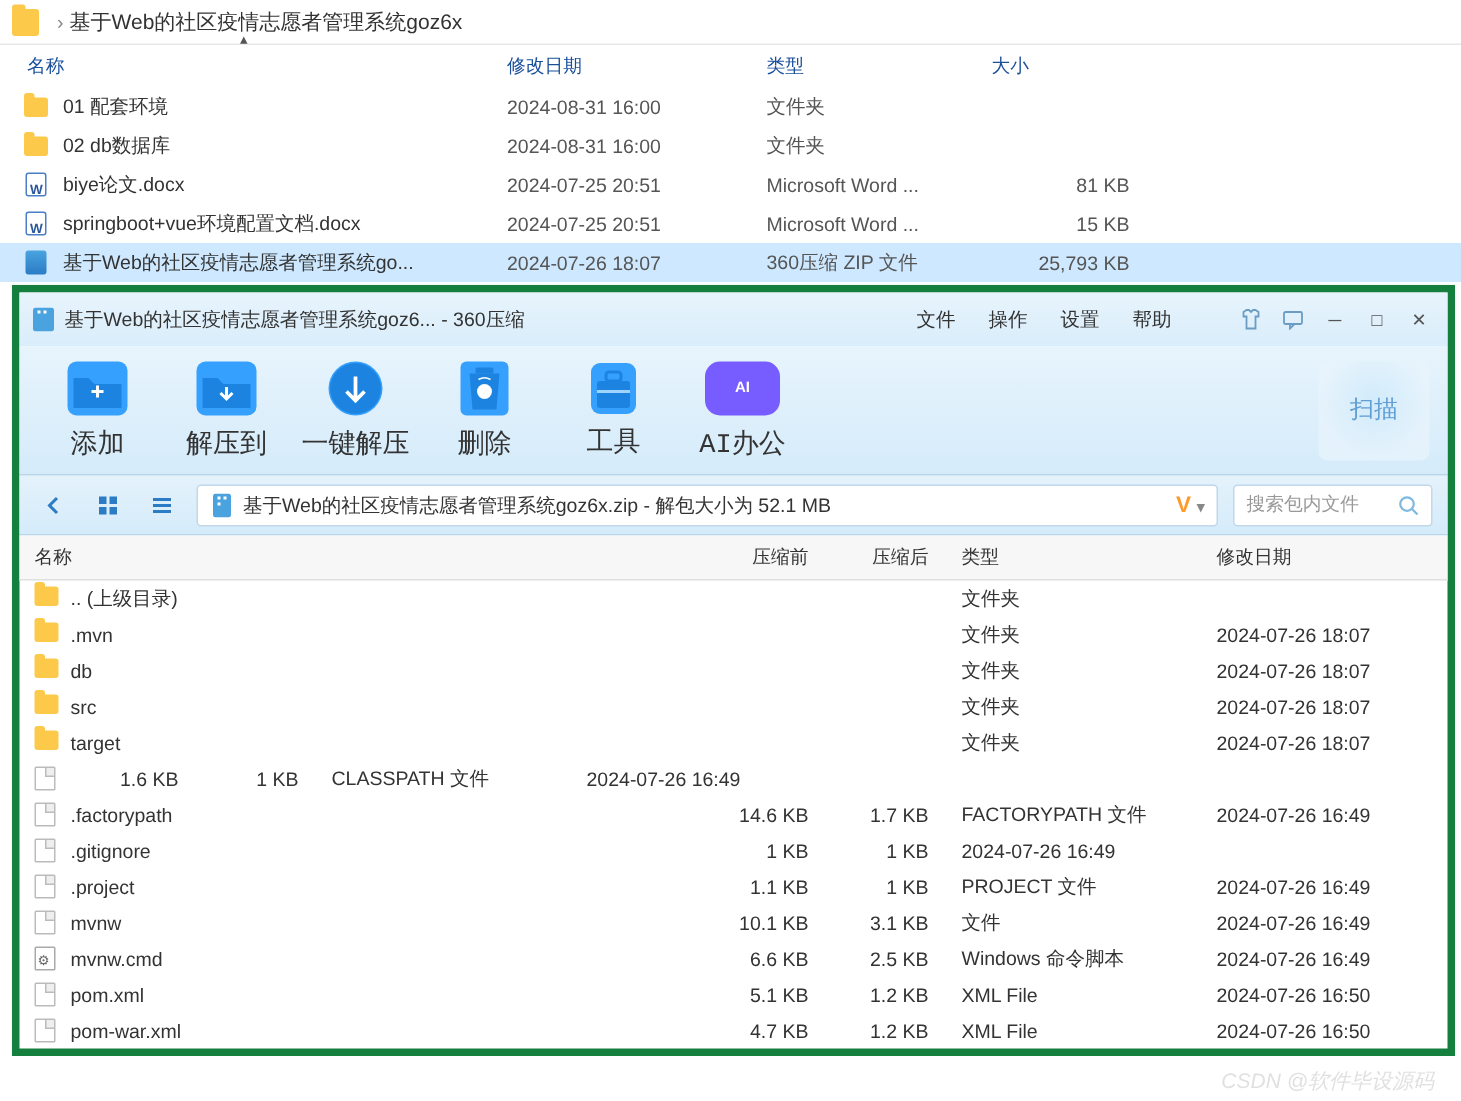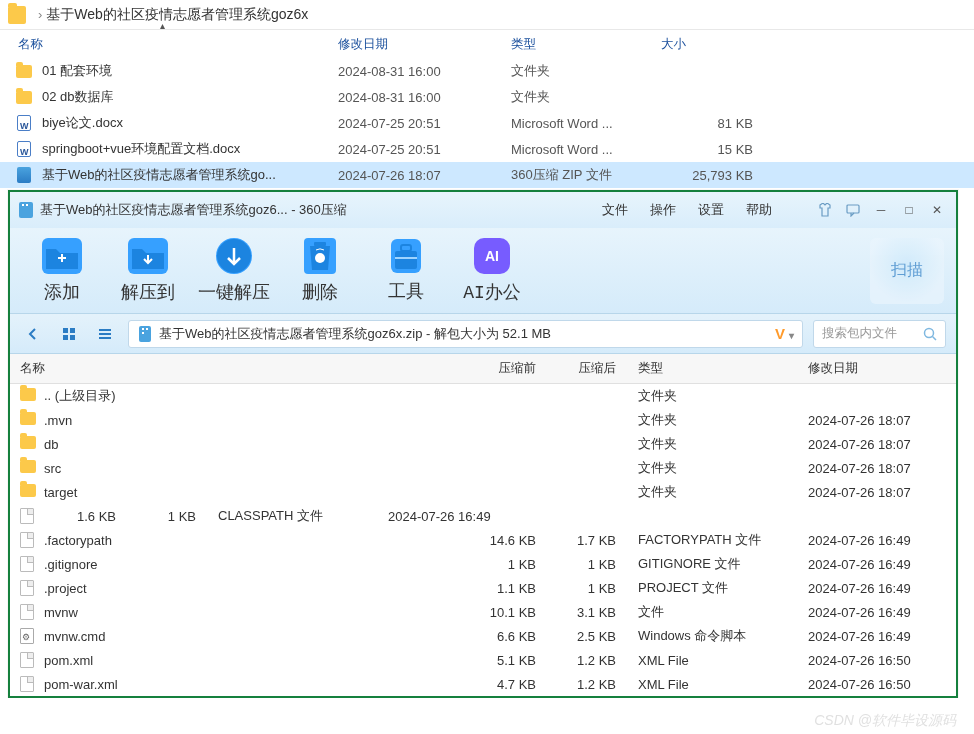--- a/index.html
+++ b/index.html
@@ -28,38 +28,38 @@
 .exp-row .ftype { width: 150px; color: #555; }
 .exp-row .fsize { width: 100px; text-align: right; color: #555; padding-right: 8px; }
 
 .folder-ic { width: 16px; height: 13px; background: #fcc94a; border-radius: 2px; position: relative; }
 .folder-ic::before { content:""; position:absolute; top:-3px; left:0; width:7px; height:4px; background:#fcc94a; border-radius:2px 2px 0 0; }
 .doc-ic { width: 14px; height: 16px; background: #fff; border: 1px solid #4a7ec7; border-radius: 2px; position: relative; }
 .doc-ic::after { content: "W"; color:#2b579a; font-size:9px; font-weight:bold; position:absolute; bottom:-1px; left:2px; }
 .zip-ic { width: 14px; height: 16px; background: linear-gradient(#4aa3df,#2b7cc4); border-radius: 2px; }
 
 
-.zip-window { margin: 2px 16px 0 8px; border: 2px solid #15803d; background: #fff; box-shadow: 0 0 0 1px rgba(0,0,0,0.03); }
+.zip-window { margin: 2px 4px 0 8px; border: 5px solid #15803d; background: #fff; box-shadow: 0 0 0 1px rgba(0,0,0,0.03); }
 .zip-titlebar { height: 36px; background: linear-gradient(#e7f4fc, #d9edfb); display: flex; align-items: center; padding: 0 8px; font-size: 13px; color: #333; position: relative; }
 .zip-titlebar .tico { width:16px; height:16px; margin-right:6px; display:inline-flex; }
 .zip-menus { margin-left: auto; display: flex; gap: 22px; align-items: center; color: #333; }
 .zip-menus .m { font-size: 13px; }
 .zip-winbtns { display: flex; gap: 6px; margin-left: 20px; }
 .zip-winbtns .wb { width: 22px; height: 18px; display:flex; align-items:center; justify-content:center; color:#555; font-size:12px; }
 
 .zip-toolbar { height: 86px; background: linear-gradient(#e7f4fc, #d5ebfa); display: flex; align-items: center; padding: 0 12px; gap: 6px; border-bottom: 1px solid #b7d6ea; position: relative; }
 .tool-item { width: 80px; display: flex; flex-direction: column; align-items: center; gap: 6px; cursor: pointer; }
 .tool-icon { width: 40px; height: 36px; border-radius: 6px; display:flex; align-items:center; justify-content:center; }
 .ti-add { background: #36a0ff; }
 .ti-ext { background: #36a0ff; }
 .ti-one { background: #36a0ff; border-radius: 50%; width:36px; }
 .ti-del { background: #36a0ff; border-radius: 4px; width:32px; height:36px; }
 .ti-pic { background: #36a0ff; border-radius: 6px; width:34px; }
 .ti-tool { background: #36a0ff; width:30px; height:34px; }
-.ti-ai { background: #775cff; border-radius: 10px; width:36px; height:36px; color:#fff; font-weight:bold; font-size:14px; }
+.ti-ai { background: #775cff; border-radius: 10px; width:50px; height:36px; color:#fff; font-weight:bold; font-size:10px; }
 .tool-label { font-size: 18px; color: #333; font-family: Liberation Mono, monospace; }
 .scan-badge { margin-left: auto; width: 74px; height: 66px; background: radial-gradient(circle at 50% 40%, #cce9fb 0%, #eaf5fd 70%); border-radius: 6px; display:flex; align-items:center; justify-content:center; color:#2b7cc4; font-size:16px; font-weight:500; opacity:0.7; }
 
 .zip-pathbar { height: 40px; background: linear-gradient(#e4f2fb,#d5ebfa); display: flex; align-items: center; padding: 0 10px; gap: 10px; border-bottom: 1px solid #b7d6ea; }
 .pb-btn { width: 26px; height: 26px; display:flex; align-items:center; justify-content:center; color:#2b7cc4; font-size:16px; }
 .pb-path { flex: 1; height: 28px; background: #fff; border: 1px solid #c0d8ea; border-radius: 3px; display: flex; align-items: center; padding: 0 8px; font-size: 13px; }
 .pb-path .zic { width:16px; height:16px; margin-right:6px; }
 .pb-v { color: #ff9a2a; font-weight: bold; margin-left: auto; font-size: 15px; }
 .pb-v .down { font-size: 10px; color: #888; margin-left: 4px; }
 .pb-search { width: 133px; height: 28px; background: #fff; border: 1px solid #c0d8ea; border-radius: 3px; display: flex; align-items: center; padding: 0 8px; color: #999; font-size: 12.5px; }
@@ -371,21 +371,20 @@
         <span class="ztype">FACTORYPATH 文件</span>
         <span class="zdate">2024-07-26 16:49</span>
       </div>
       <div class="zip-row">
         <span class="icon">
           <div class="file-ic"></div>
         </span>
         <span class="zname">.gitignore</span>
         <span class="zpre">1 KB</span>
         <span class="zpost">1 KB</span>
-        <span class="ztype">GITIGNORE 文件</span>
         <span class="zdate">2024-07-26 16:49</span>
       </div>
       <div class="zip-row">
         <span class="icon">
           <div class="file-ic"></div>
         </span>
         <span class="zname">.project</span>
         <span class="zpre">1.1 KB</span>
         <span class="zpost">1 KB</span>
         <span class="ztype">PROJECT 文件</span>

